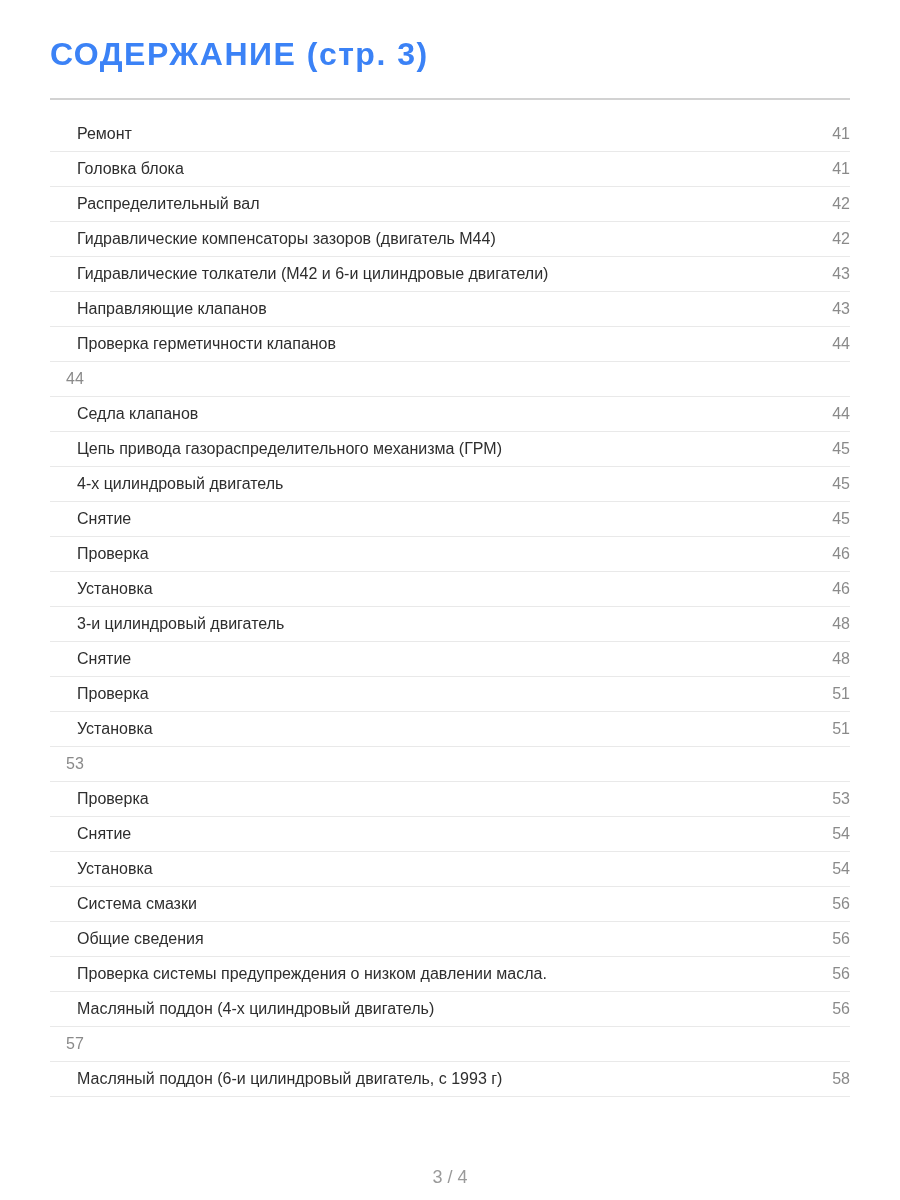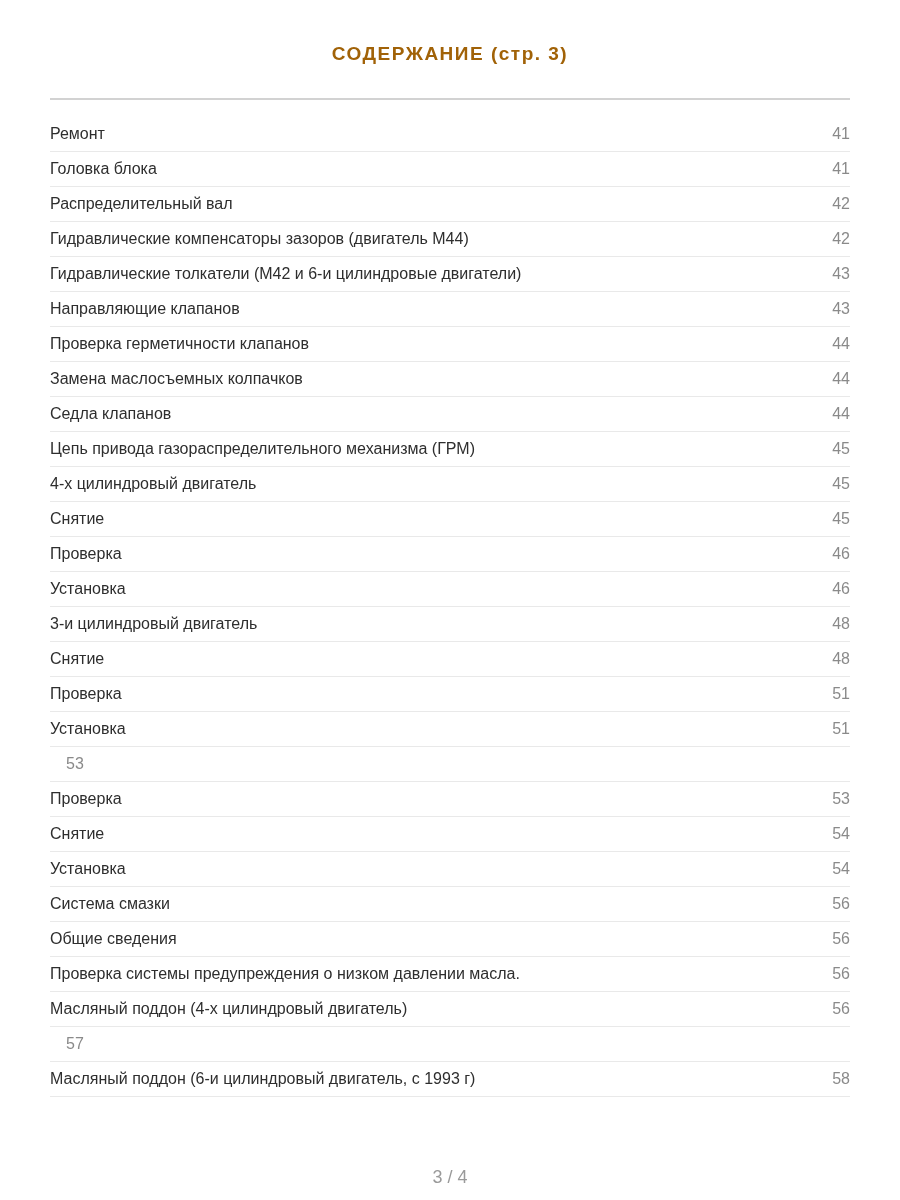--- a/index.html
+++ b/index.html
@@ -11,26 +11,25 @@
   .page {
     width: 900px;
     height: 1200px;
     box-sizing: border-box;
     padding: 40px 50px 0 50px;
     background: #ffffff;
     overflow: hidden;
   }
   .page-title {
     margin: 0;
-    font-size: 19px;
+    font-size: 32px;
     line-height: 28px;
     font-weight: bold;
     letter-spacing: 1.5px;
-    text-align: center;
-    color: #a16207;
+    color: #3b82f6;
   }
   .top-divider {
     height: 2px;
     background: #d2d2d2;
     margin-top: 30px;
   }
   .toc-list {
     margin-top: 17px;
   }
   .toc-row {
@@ -39,20 +38,21 @@
     align-items: center;
     height: 34px;
     border-bottom: 1px solid #e9e9e9;
     cursor: pointer;
   }
   .toc-label {
     font-size: 16px;
     color: #2e2e2e;
     white-space: nowrap;
     overflow: hidden;
+    margin-left: 27px;
   }
   .toc-page {
     font-size: 16px;
     color: #8a8a8a;
     padding-left: 16px;
     flex-shrink: 0;
     text-align: right;
   }
   .page-footer {
     margin-top: 72px;
@@ -91,21 +91,20 @@
       </div>
       <div class="toc-row">
         <span class="toc-label">Направляющие клапанов</span>
         <span class="toc-page">43</span>
       </div>
       <div class="toc-row">
         <span class="toc-label">Проверка герметичности клапанов</span>
         <span class="toc-page">44</span>
       </div>
       <div class="toc-row">
-        <span class="toc-label">Замена маслосъемных колпачков</span>
         <span class="toc-page">44</span>
       </div>
       <div class="toc-row">
         <span class="toc-label">Седла клапанов</span>
         <span class="toc-page">44</span>
       </div>
       <div class="toc-row">
         <span class="toc-label">Цепь привода газораспределительного механизма (ГРМ)</span>
         <span class="toc-page">45</span>
       </div>

